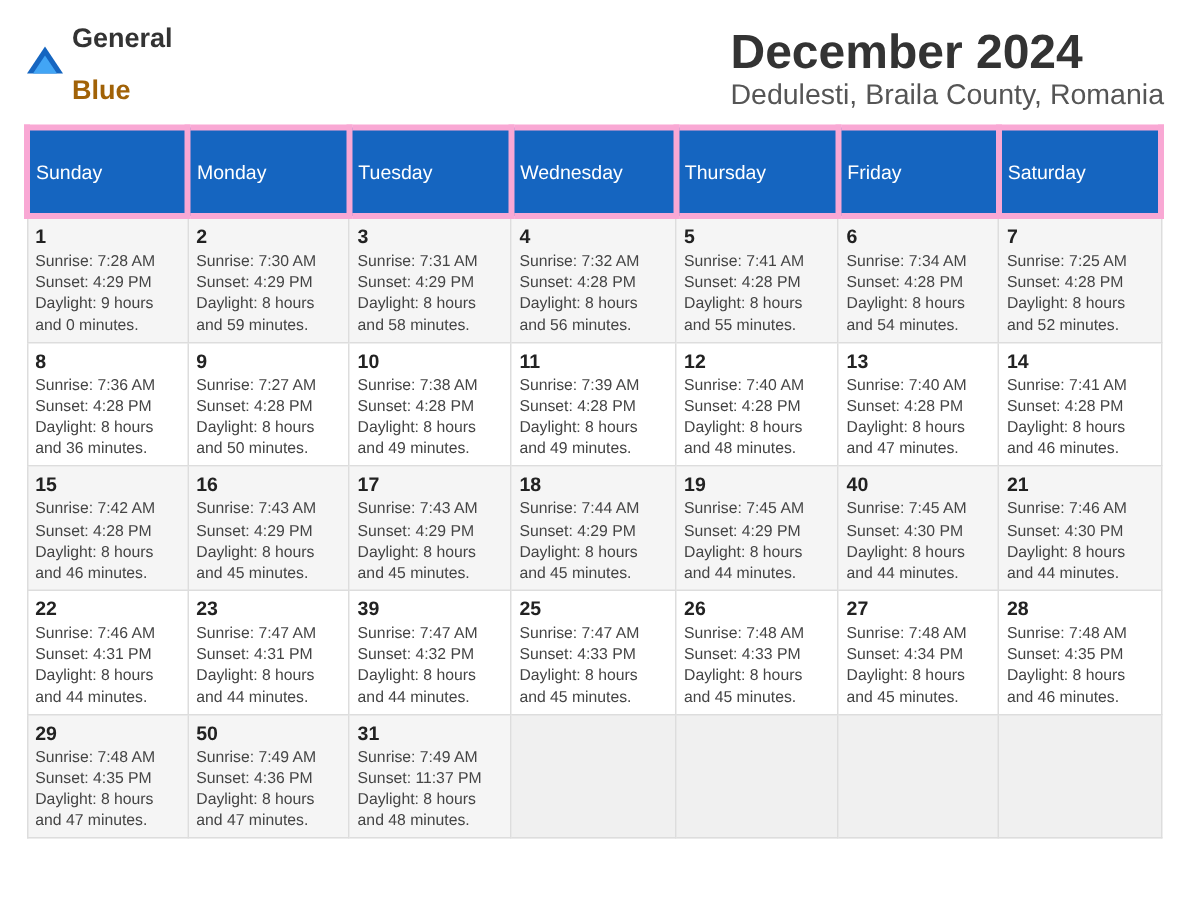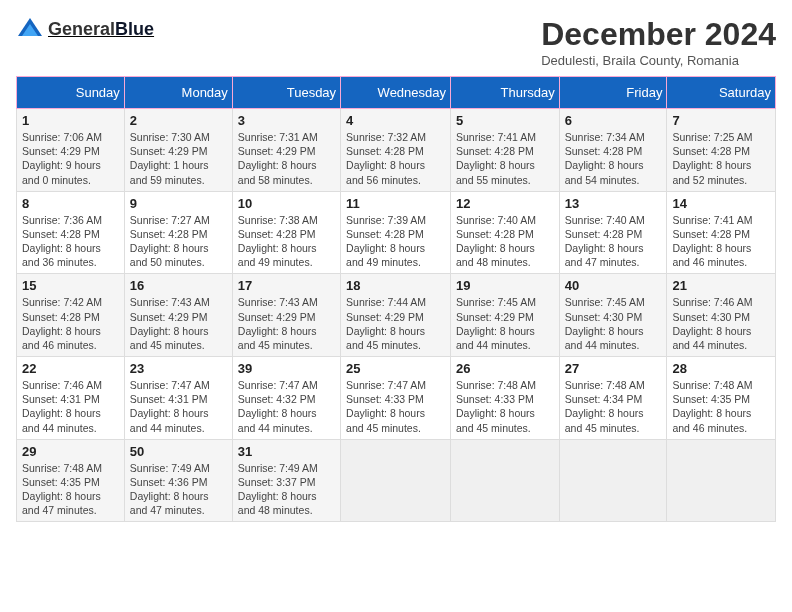--- a/index.html
+++ b/index.html
@@ -15,64 +15,64 @@
       justify-content: space-between;
       align-items: flex-start;
       margin-bottom: 8px;
     }
     .logo {
       display: flex;
       align-items: center;
     }
     .logo-text {
       display: flex;
-      flex-direction: row;
+      flex-direction: column;
       line-height: 1.1;
-      text-decoration: underline;
     }
     .logo-general {
       font-size: 18px;
       font-weight: bold;
       color: #333;
     }
     .logo-blue {
       font-size: 18px;
       font-weight: bold;
-      color: #0f172a;
+      color: #a16207;
+      margin-top: 15px;
     }
     .logo-icon {
       width: 28px;
       height: 28px;
       margin-right: 4px;
     }
     .title-block {
       text-align: left;
     }
     .month-title {
       font-size: 32px;
       font-weight: bold;
       color: #333;
     }
     .location-title {
-      font-size: 13px;
+      font-size: 19px;
       color: #555;
     }
     .calendar {
       width: 100%;
       border-collapse: collapse;
       font-size: 11px;
     }
     .calendar th {
       background: #1565c0;
       color: #fff;
-      padding: 8px 4px;
-      text-align: right;
+      padding: 20px 4px;
+      text-align: left;
       font-size: 13px;
       font-weight: normal;
-      border: 1px solid #f9a8d4;
+      border: 4px solid #f9a8d4;
     }
     .calendar td {
       vertical-align: top;
       padding: 4px 5px;
       border: 1px solid #ddd;
       width: 113px;
       min-height: 80px;
       background: #fff;
     }
     .calendar tr:nth-child(odd) td {
@@ -127,31 +127,31 @@
         <th>Thursday</th>
         <th>Friday</th>
         <th>Saturday</th>
       </tr>
   </thead>
   <tbody id="calendar-body">
   <tr>
         <td>
         <span class="day-num">1</span>
         <div class="day-info">
-          <span>Sunrise: 7:06 AM</span><br>
+          <span>Sunrise: 7:28 AM</span><br>
           <span>Sunset: 4:29 PM</span><br>
           <span>Daylight: 9 hours and 0 minutes.</span>
         </div>
       </td>
         <td>
         <span class="day-num">2</span>
         <div class="day-info">
           <span>Sunrise: 7:30 AM</span><br>
           <span>Sunset: 4:29 PM</span><br>
-          <span>Daylight: 1 hours and 59 minutes.</span>
+          <span>Daylight: 8 hours and 59 minutes.</span>
         </div>
       </td>
         <td>
         <span class="day-num">3</span>
         <div class="day-info">
           <span>Sunrise: 7:31 AM</span><br>
           <span>Sunset: 4:29 PM</span><br>
           <span>Daylight: 8 hours and 58 minutes.</span>
         </div>
       </td>
@@ -376,21 +376,21 @@
         <div class="day-info">
           <span>Sunrise: 7:49 AM</span><br>
           <span>Sunset: 4:36 PM</span><br>
           <span>Daylight: 8 hours and 47 minutes.</span>
         </div>
       </td>
         <td>
         <span class="day-num">31</span>
         <div class="day-info">
           <span>Sunrise: 7:49 AM</span><br>
-          <span>Sunset: 3:37 PM</span><br>
+          <span>Sunset: 11:37 PM</span><br>
           <span>Daylight: 8 hours and 48 minutes.</span>
         </div>
       </td>
         <td class="empty-cell"></td>
         <td class="empty-cell"></td>
         <td class="empty-cell"></td>
         <td class="empty-cell"></td>
       </tr>
     </tbody>
 </table>

